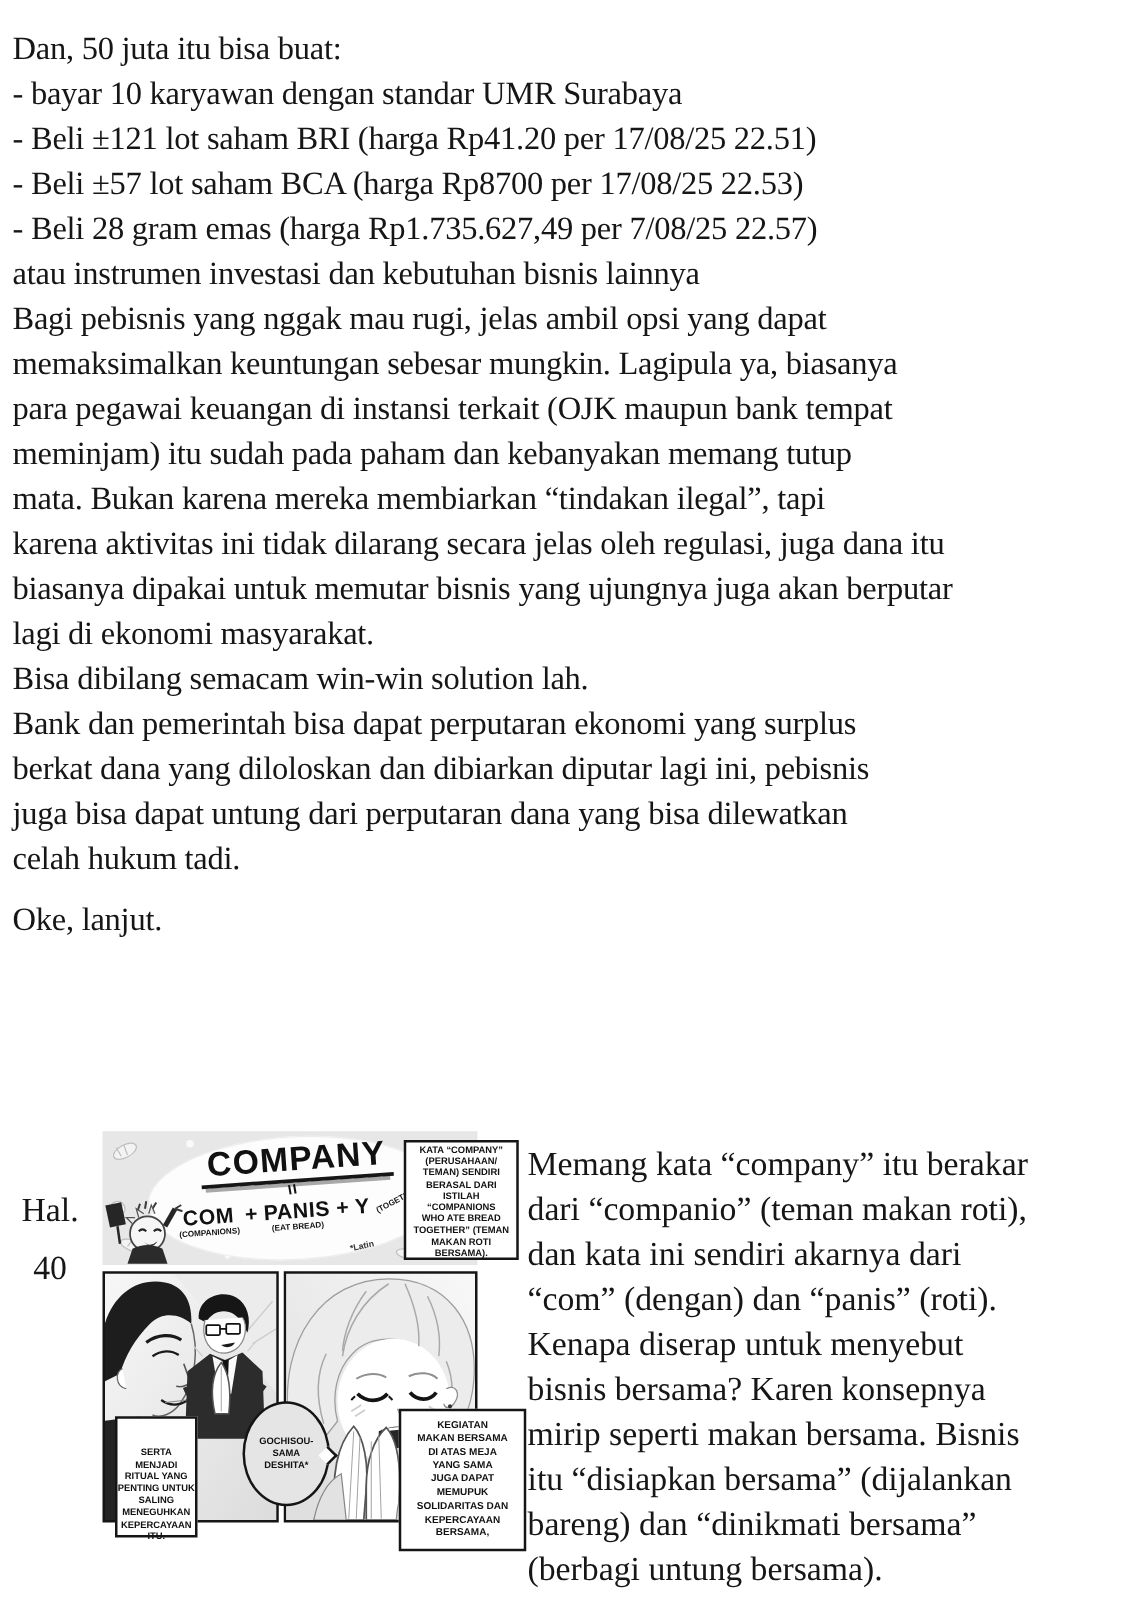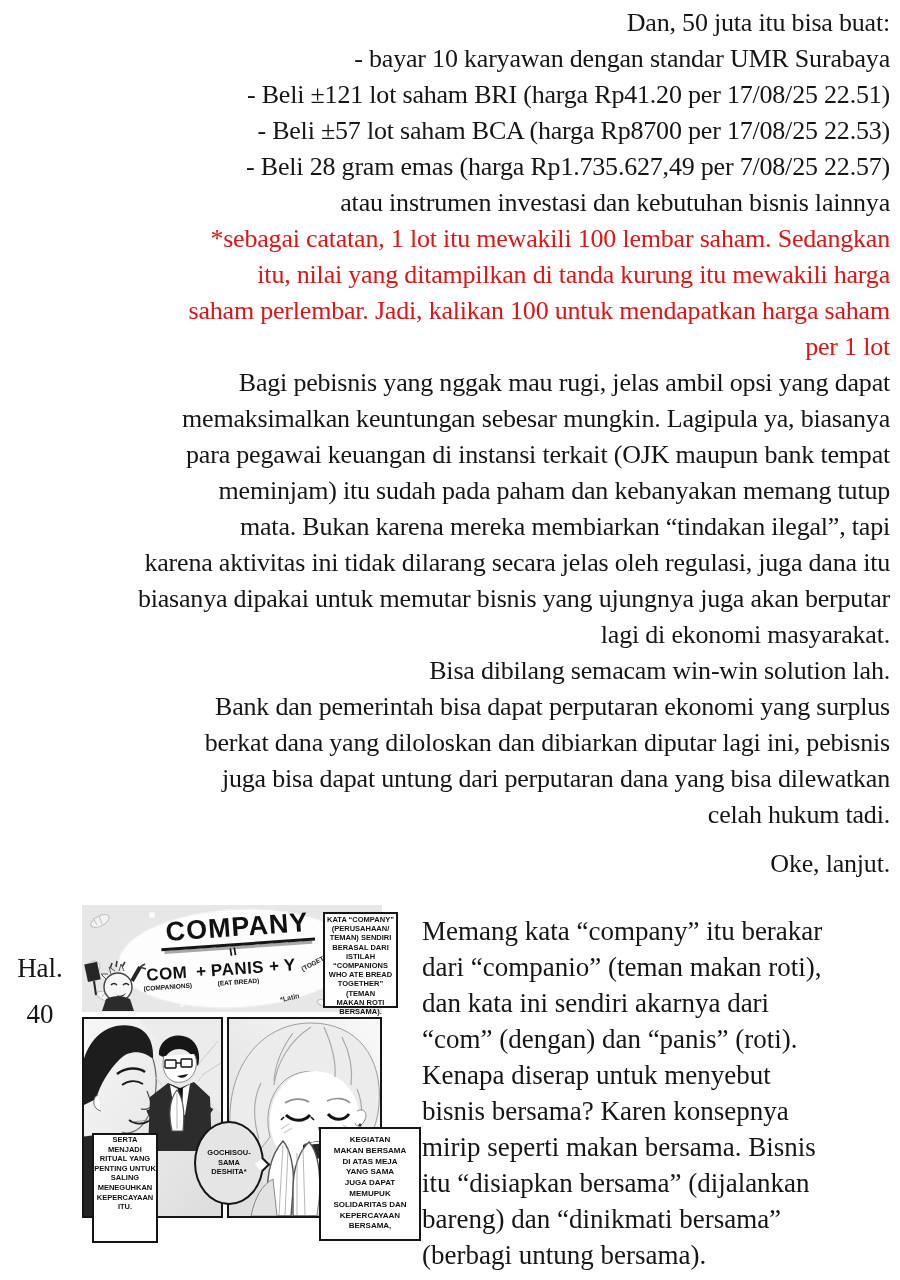--- a/index.html
+++ b/index.html
@@ -3,22 +3,22 @@
 <meta charset="utf-8">
 <style>
   html,body{margin:0;padding:0;background:#ffffff;}
   .page{
     position:relative;width:900px;height:1280px;background:#fff;
     font-family:"Liberation Serif", serif;color:var(--text,#161616);
     overflow:hidden;
   }
   
   .toptext{
-    position:absolute;left:10px;top:5px;width:880px;
-    text-align:right;font-size:26px;line-height:36px;letter-spacing:-0.2px;
+    position:absolute;left:10px;top:21px;width:880px;
+    text-align:left;font-size:26px;line-height:36px;letter-spacing:-0.2px;
   }
   .block{white-space:pre-line;}
   .block.red{color:var(--note-red,#df1414);}
   .block.oke{margin-top:13px;}
   
   .bottom{position:absolute;left:0;top:905px;width:900px;height:375px;}
   .hal{
     position:absolute;left:0;top:40px;width:80px;text-align:center;
     font-size:27px;line-height:46px;white-space:pre-line;
   }
@@ -61,29 +61,29 @@
   }
   .m-latin{
     position:absolute;left:198px;top:89px;font-size:7px;font-weight:bold;color:#333;
     transform:rotate(-12deg);z-index:2;
   }
   .chibi{position:absolute;left:-2px;top:50px;width:92px;height:58px;z-index:3;}
   .mbox{
     position:absolute;background:#fff;border:2px solid var(--panel-border,#151515);
     box-sizing:border-box;text-align:center;font-weight:bold;white-space:pre-line;z-index:5;
   }
-  .sidebox{left:241px;top:7px;width:75px;height:96px;font-size:7.5px;line-height:9.2px;padding-top:1px;}
+  .sidebox{left:241px;top:7px;width:92px;height:96px;font-size:7.5px;line-height:9.2px;padding-top:1px;}
   .panel{
     position:absolute;top:112px;height:201px;border:2px solid var(--panel-border,#151515);
     box-sizing:border-box;background:#fff;overflow:hidden;
   }
   .panel.pleft{left:0;width:141px;}
   .panel.pright{left:145px;width:155px;}
   .panel svg{display:block;}
-  .leftbox{left:10px;top:228px;width:66px;height:110px;font-size:7.5px;line-height:9.6px;padding-top:0;}
+  .leftbox{left:10px;top:228px;width:66px;height:97px;font-size:7.5px;line-height:9.6px;padding-top:22px;}
   .balloon{
     position:absolute;left:112px;top:216px;width:70px;height:84px;background:#e5e5e5;
     border:2px solid var(--panel-border,#151515);border-radius:50%;box-sizing:border-box;
     text-align:center;font-weight:bold;font-size:7.5px;line-height:9.5px;
     padding-top:25px;white-space:pre-line;z-index:6;
   }
   .balloon::after{
     content:"";position:absolute;right:-6px;top:36px;width:9px;height:9px;background:#fff;
     border-top:2px solid #151515;border-right:2px solid #151515;transform:rotate(45deg);
   }
@@ -98,24 +98,20 @@
 
 <div class="page">
 
   <div class="toptext">
     <div class="block">Dan, 50 juta itu bisa buat:
 - bayar 10 karyawan dengan standar UMR Surabaya
 - Beli ±121 lot saham BRI (harga Rp41.20 per 17/08/25 22.51)
 - Beli ±57 lot saham BCA (harga Rp8700 per 17/08/25 22.53)
 - Beli 28 gram emas (harga Rp1.735.627,49 per 7/08/25 22.57)
 atau instrumen investasi dan kebutuhan bisnis lainnya</div>
-    <div class="block red">*sebagai catatan, 1 lot itu mewakili 100 lembar saham. Sedangkan
-itu, nilai yang ditampilkan di tanda kurung itu mewakili harga
-saham perlembar. Jadi, kalikan 100 untuk mendapatkan harga saham
-per 1 lot</div>
     <div class="block">Bagi pebisnis yang nggak mau rugi, jelas ambil opsi yang dapat
 memaksimalkan keuntungan sebesar mungkin. Lagipula ya, biasanya
 para pegawai keuangan di instansi terkait (OJK maupun bank tempat
 meminjam) itu sudah pada paham dan kebanyakan memang tutup
 mata. Bukan karena mereka membiarkan “tindakan ilegal”, tapi
 karena aktivitas ini tidak dilarang secara jelas oleh regulasi, juga dana itu
 biasanya dipakai untuk memutar bisnis yang ujungnya juga akan berputar
 lagi di ekonomi masyarakat.
 Bisa dibilang semacam win-win solution lah.
 Bank dan pemerintah bisa dapat perputaran ekonomi yang surplus

